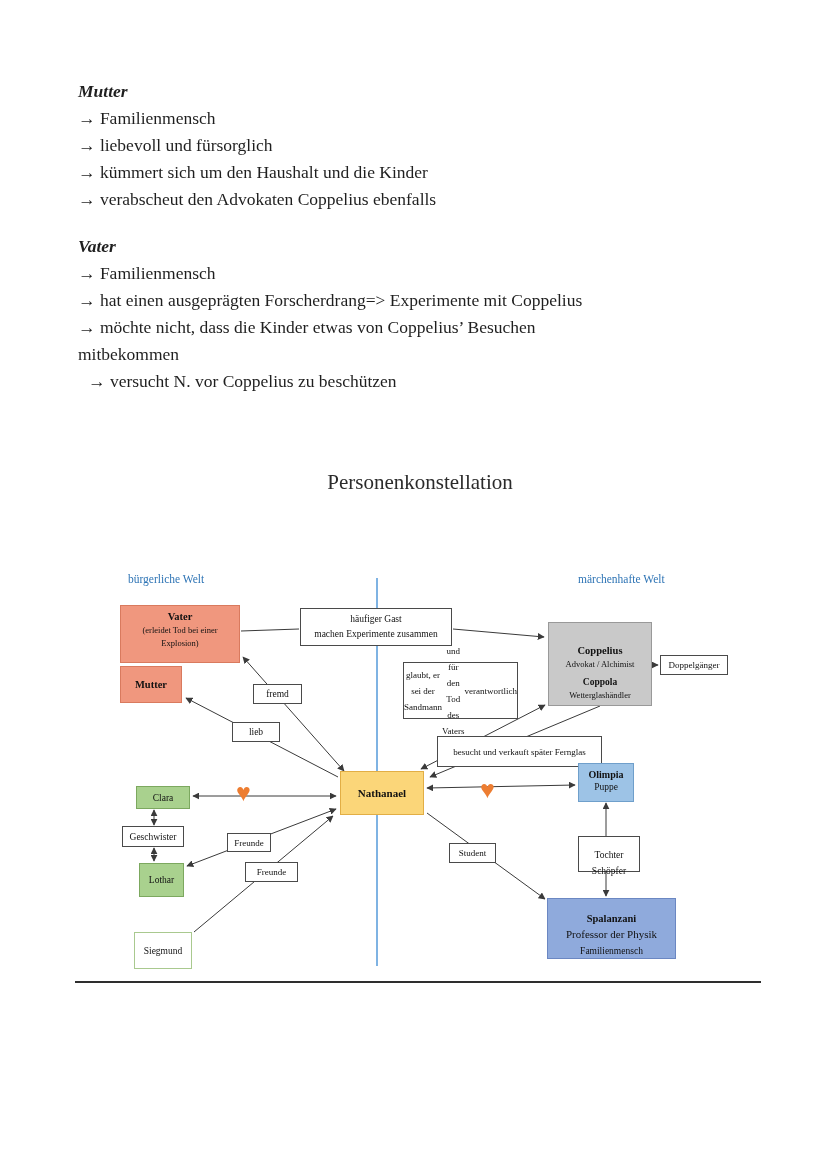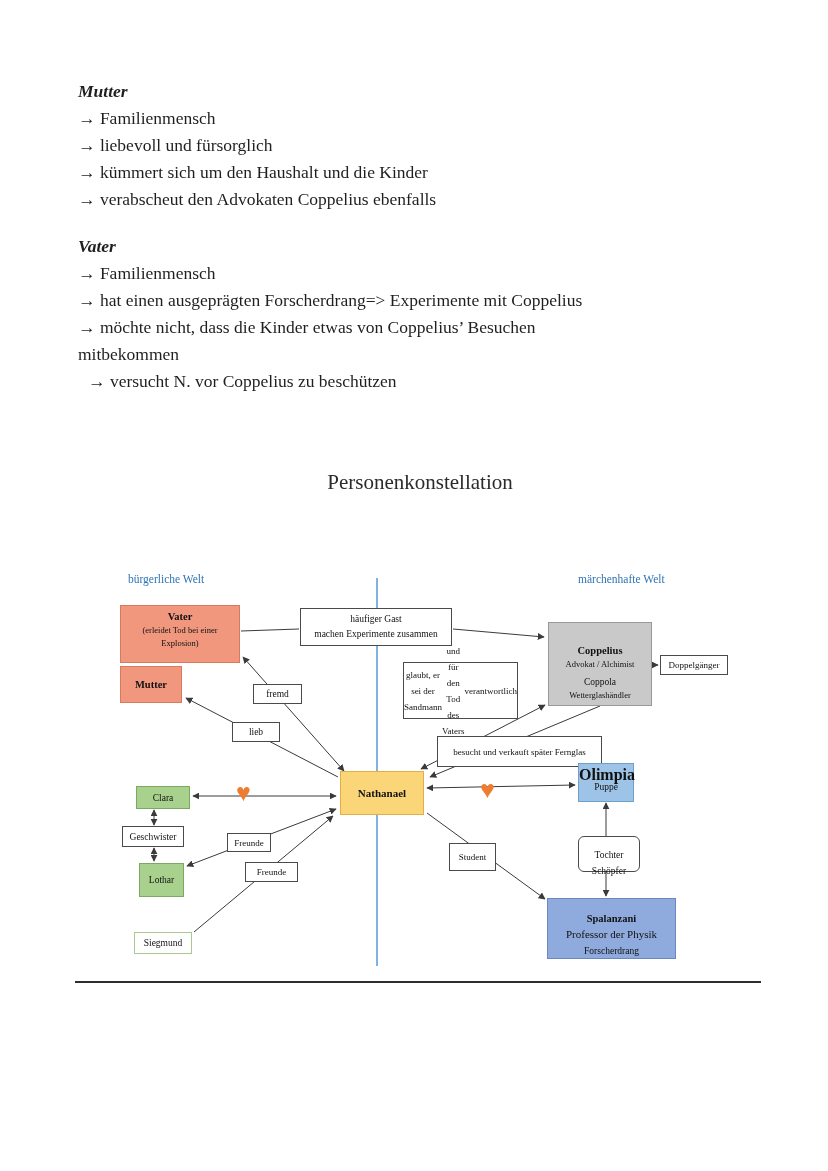--- a/index.html
+++ b/index.html
@@ -36,22 +36,22 @@
   .flexc { display:flex; align-items:center; justify-content:center; }
   .fill-salmon { background:#f0977e; border-color:#d97a5e; }
   .fill-gray   { background:#c9c9c9; border-color:#999999; }
   .fill-yellow { background:#fbd679; border-color:#e2ae45; }
   .fill-lblue  { background:#9dc3e6; border-color:#6f9fcb; }
   .fill-mblue  { background:#8faadc; border-color:#6b87c2; }
   .fill-green  { background:#a9d18e; border-color:#7ca85f; }
   .border-green { border-color:#a9c98f; }
   .nt  { font-weight:bold; font-size:10.5px; line-height:15px; }
   .ns  { font-size:8.5px; line-height:13px; }
-  .nm  { font-weight:normal; font-size:9.5px; line-height:14px; }
-  .two-line { line-height:16px; padding-top:18px;border-radius:6px; }
+  .nm  { font-weight:bold; font-size:9.5px; line-height:14px; }
+  .two-line { line-height:16px; padding-top:18px; }
   .heart { position:absolute; z-index:3; color:#ed7d31; font-size:25px; line-height:25px; }
 </style>
 </head>
 <body>
 
 <div class="page">
 
   <div class="notes">
     <div class="note-heading">Mutter</div>
     <div class="note-line">→ Familienmensch</div>
@@ -130,48 +130,48 @@
 
     <div class="dnode flexc" style="left:253px;top:119px;width:49px;height:20px">fremd</div>
 
     <div class="dnode flexc" style="left:232px;top:157px;width:48px;height:20px">lieb</div>
 
     <div class="dnode flexc" style="left:437px;top:171px;width:165px;height:31px;font-size:9px">besucht und verkauft später Fernglas</div>
 
     <div class="dnode fill-yellow flexc" style="left:340px;top:206px;width:84px;height:44px;font-weight:bold;font-size:11px">Nathanael</div>
 
     <div class="dnode fill-lblue" style="left:578px;top:198px;width:56px;height:39px;padding-top:3px">
-      <div class="nt" style="font-size:16px">Olimpia</div>
+      <div class="nt" style="font-size:10px">Olimpia</div>
       <div style="font-size:9.5px">Puppe</div>
     </div>
 
     <div class="dnode fill-green flexc" style="left:136px;top:221px;width:54px;height:23px">Clara</div>
 
     <span class="heart" style="left:236px;top:215px">♥</span>
     <span class="heart" style="left:480px;top:212px">♥</span>
 
     <div class="dnode flexc" style="left:122px;top:261px;width:62px;height:21px">Geschwister</div>
 
     <div class="dnode flexc" style="left:227px;top:268px;width:44px;height:19px;font-size:9px">Freunde</div>
 
-    <div class="dnode flexc" style="left:449px;top:278px;width:47px;height:28px;font-size:9px">Student</div>
+    <div class="dnode flexc" style="left:449px;top:278px;width:47px;height:20px;font-size:9px">Student</div>
 
     <div class="dnode flexc two-line" style="left:578px;top:271px;width:62px;height:36px;flex-direction:column">
       <div>Tochter</div>
       <div>Schöpfer</div>
     </div>
 
     <div class="dnode fill-green flexc" style="left:139px;top:298px;width:45px;height:34px">Lothar</div>
 
     <div class="dnode flexc" style="left:245px;top:297px;width:53px;height:20px;font-size:9px">Freunde</div>
 
     <div class="dnode fill-mblue" style="left:547px;top:333px;width:129px;height:61px;padding-top:12px">
       <div class="nt">Spalanzani</div>
       <div style="font-size:11px;line-height:17px">Professor der Physik</div>
-      <div style="font-size:9.5px;line-height:17px">Forscherdrang</div>
+      <div style="font-size:9.5px;line-height:17px">Familienmensch</div>
     </div>
 
-    <div class="dnode flexc border-green" style="left:134px;top:367px;width:58px;height:22px">Siegmund</div>
+    <div class="dnode flexc border-green" style="left:134px;top:367px;width:58px;height:37px">Siegmund</div>
 
     <div class="bottom-rule"></div>
   </div>
 
 </div>
 
 </body></html>

